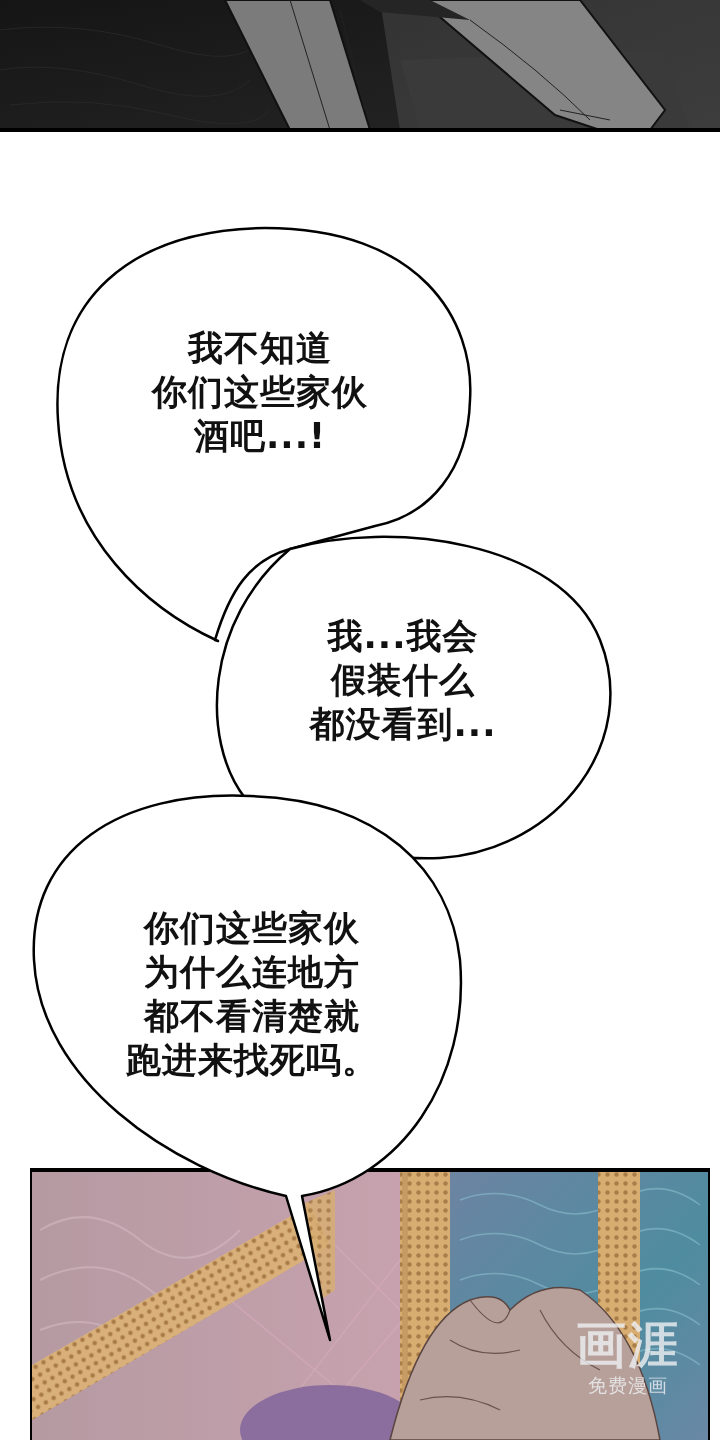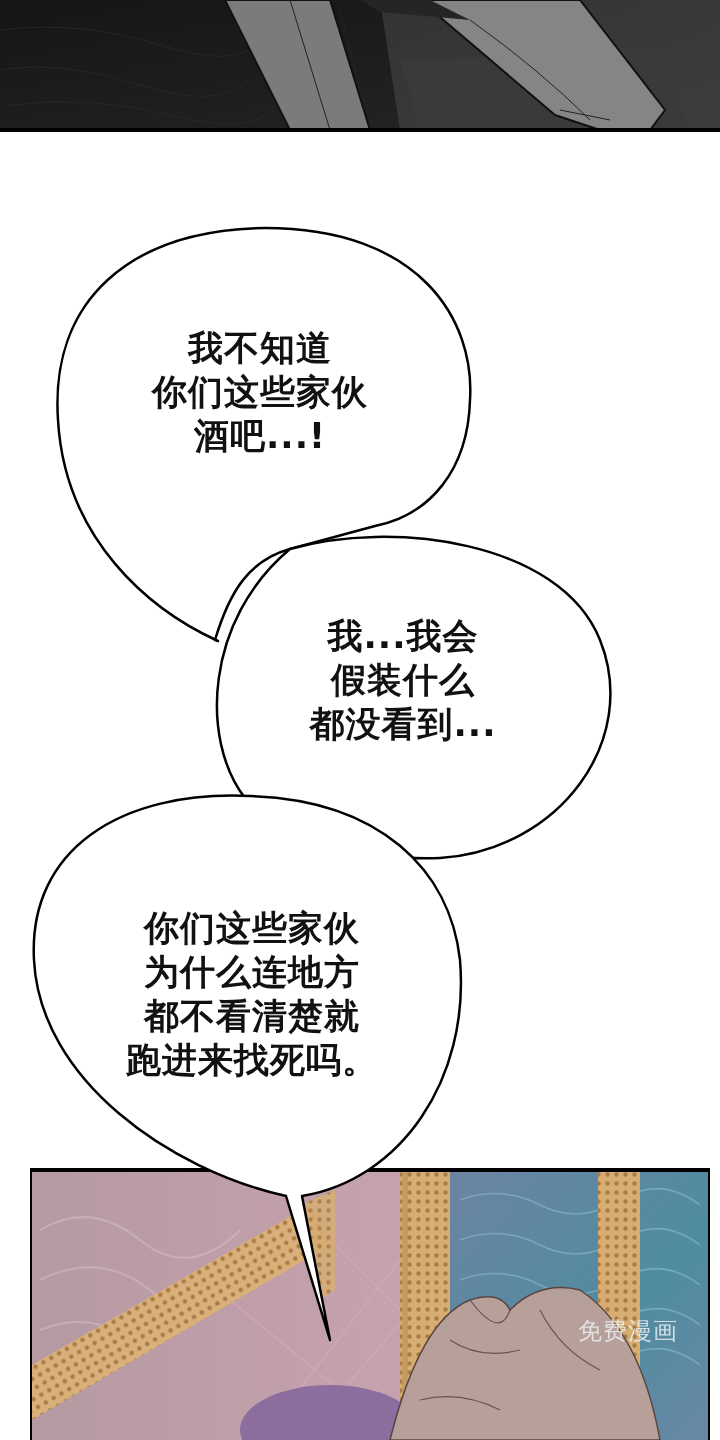--- a/index.html
+++ b/index.html
@@ -1,21 +1,21 @@
 <!DOCTYPE html>
 <html><head>
 <meta charset="utf-8">
 <style>
   html, body { margin:0; padding:0; background:#ffffff; }
   body { width:720px; height:1440px; position:relative; overflow:hidden; font-family:"DejaVu Sans", sans-serif; }
   .layer { position:absolute; left:0; top:0; width:720px; height:1440px; }
   .bubble-text { position:absolute; text-align:center; color:#111; font-weight:bold; font-size:35px; line-height:44px; letter-spacing:1px; white-space:pre-line; }
   .watermark { position:absolute; color:rgba(235,238,240,0.82); text-align:center; }
   .wm-logo { font-size:50px; font-weight:bold; letter-spacing:2px; line-height:54px; }
-  .wm-sub { font-size:24px; line-height:26px; letter-spacing:1px; }
+  .wm-sub { font-size:19px; line-height:26px; letter-spacing:1px; }
 </style>
 </head>
 <body>
 
 <svg class="layer" viewBox="0 0 720 1440" xmlns="http://www.w3.org/2000/svg">
   <defs>
     <linearGradient id="floor" x1="0" y1="0" x2="1" y2="1">
       <stop offset="0" stop-color="#151515"></stop>
       <stop offset="1" stop-color="#262626"></stop>
     </linearGradient>
@@ -126,14 +126,15 @@
 酒吧...!</div>
 <div class="bubble-text" style="left:288px; top:614px; width:230px;">我...我会
 假装什么
 都没看到...</div>
 <div class="bubble-text" style="left:112px; top:906px; width:280px;">你们这些家伙
 为什么连地方
 都不看清楚就
 跑进来找死吗。</div>
 
 <div class="watermark" style="left:558px; top:1318px; width:140px;">
+  <div class="wm-logo">画涯</div>
   <div class="wm-sub">免费漫画</div>
 </div>
 
 </body></html>

